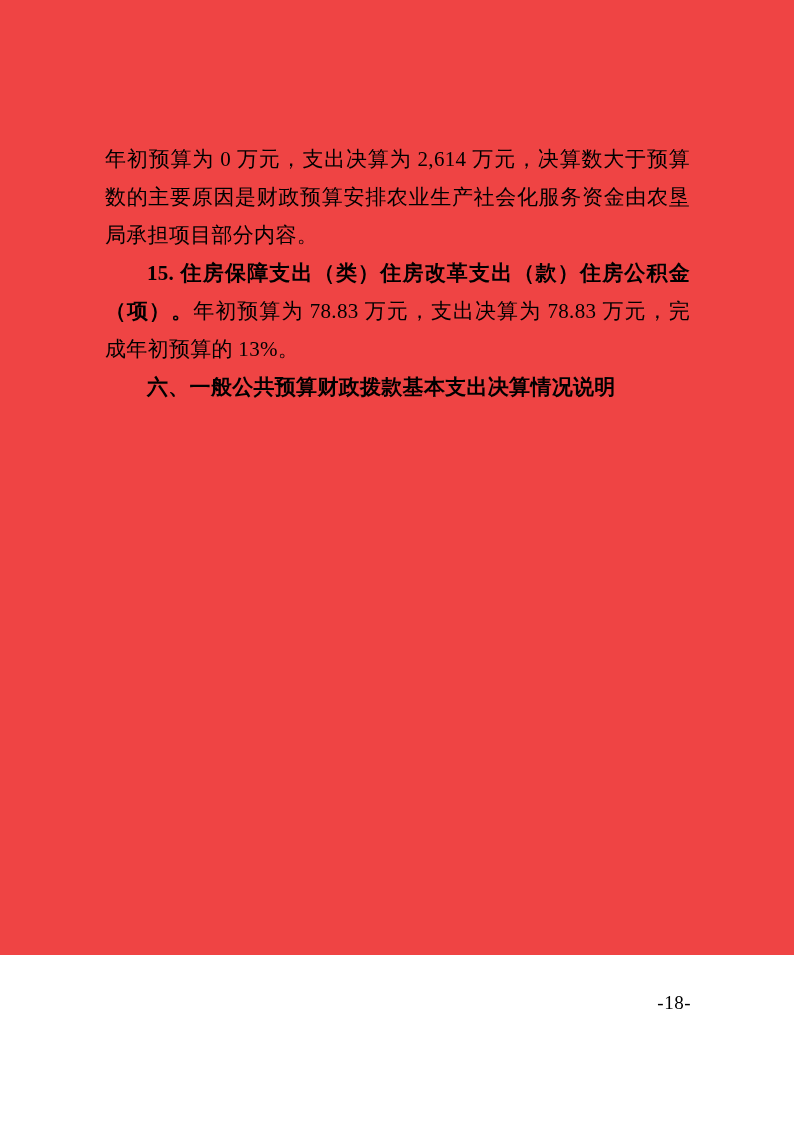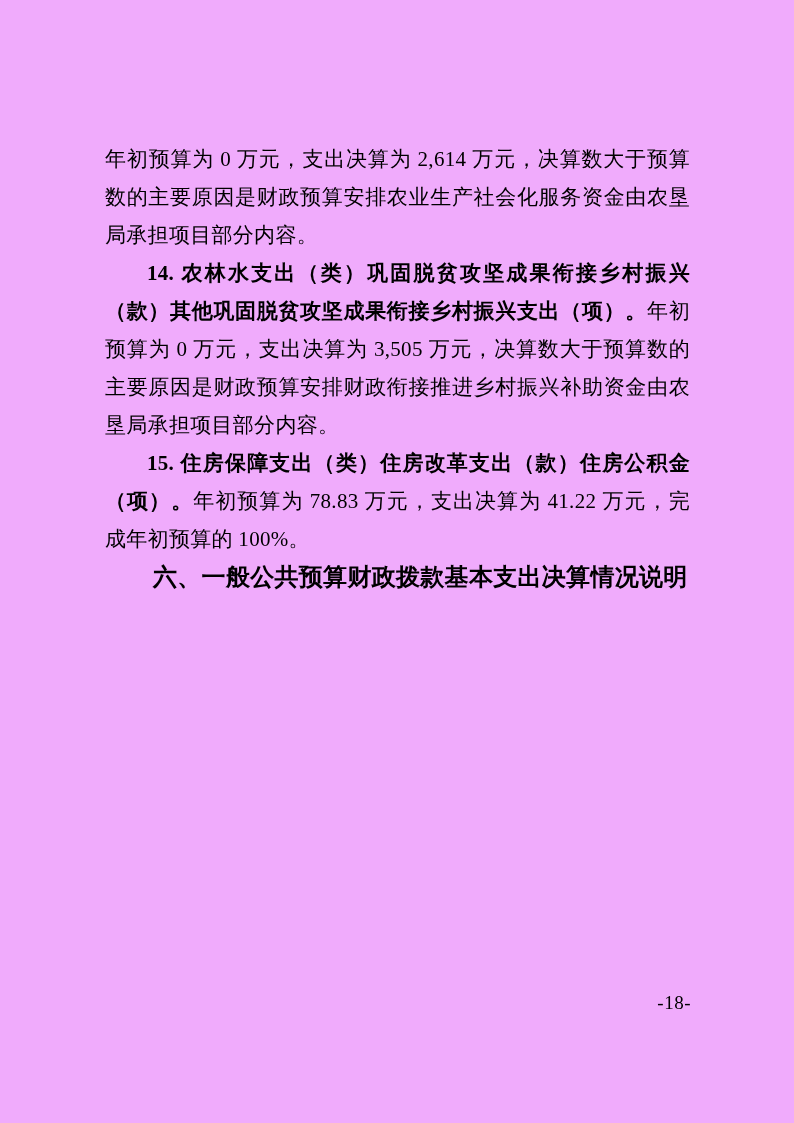--- a/index.html
+++ b/index.html
@@ -13,22 +13,22 @@
     position: relative;
     overflow: hidden;
     font-family: "Liberation Serif", "DejaVu Serif", serif;
     color: #000000;
   }
   .page {
     position: absolute;
     left: 0;
     top: 0;
     width: 794px;
-    height: 1123px;
-    background: #f0abfc;
+    height: 955px;
+    background: #ef4444;
   }
   .content {
     position: absolute;
     left: 105px;
     top: 140px;
     width: 585px;
     font-size: 21px;
     line-height: 38px;
     text-align: justify;
     letter-spacing: 0.3px;
@@ -40,44 +40,43 @@
   }
   .content p.no-indent {
     text-indent: 0;
   }
   .bold-run {
     font-weight: bold;
   }
   .section-heading {
     font-family: "Liberation Sans", "DejaVu Sans", sans-serif;
     font-weight: bold;
-    font-size: 24px;
+    font-size: 21px;
   }
   .page-number {
     position: absolute;
     top: 992px;
     right: 103px;
     font-size: 19px;
     letter-spacing: 0.5px;
     font-family: "Liberation Serif", "DejaVu Serif", serif;
     margin-left: 29px;
   }
 </style>
 </head>
 <body>
 
 <div class="page">
   <div class="content">
 
     <p class="no-indent">年初预算为 0 万元，支出决算为 2,614 万元，决算数大于预算数的主要原因是财政预算安排农业生产社会化服务资金由农垦局承担项目部分内容。</p>
 
 
-    <p><span class="bold-run">14. 农林水支出（类）巩固脱贫攻坚成果衔接乡村振兴（款）其他巩固脱贫攻坚成果衔接乡村振兴支出（项）。</span><span>年初预算为 0 万元，支出决算为 3,505 万元，决算数大于预算数的主要原因是财政预算安排财政衔接推进乡村振兴补助资金由农垦局承担项目部分内容。</span></p>
 
-    <p><span class="bold-run">15. 住房保障支出（类）住房改革支出（款）住房公积金（项）。</span><span>年初预算为 78.83 万元，支出决算为 41.22 万元，完成年初预算的 100%。</span></p>
+    <p><span class="bold-run">15. 住房保障支出（类）住房改革支出（款）住房公积金（项）。</span><span>年初预算为 78.83 万元，支出决算为 78.83 万元，完成年初预算的 13%。</span></p>
 
 
     <p class="section-heading">六、一般公共预算财政拨款基本支出决算情况说明</p>
 
 
   </div>
 
   <div class="page-number">-18-</div>
 </div>
 

